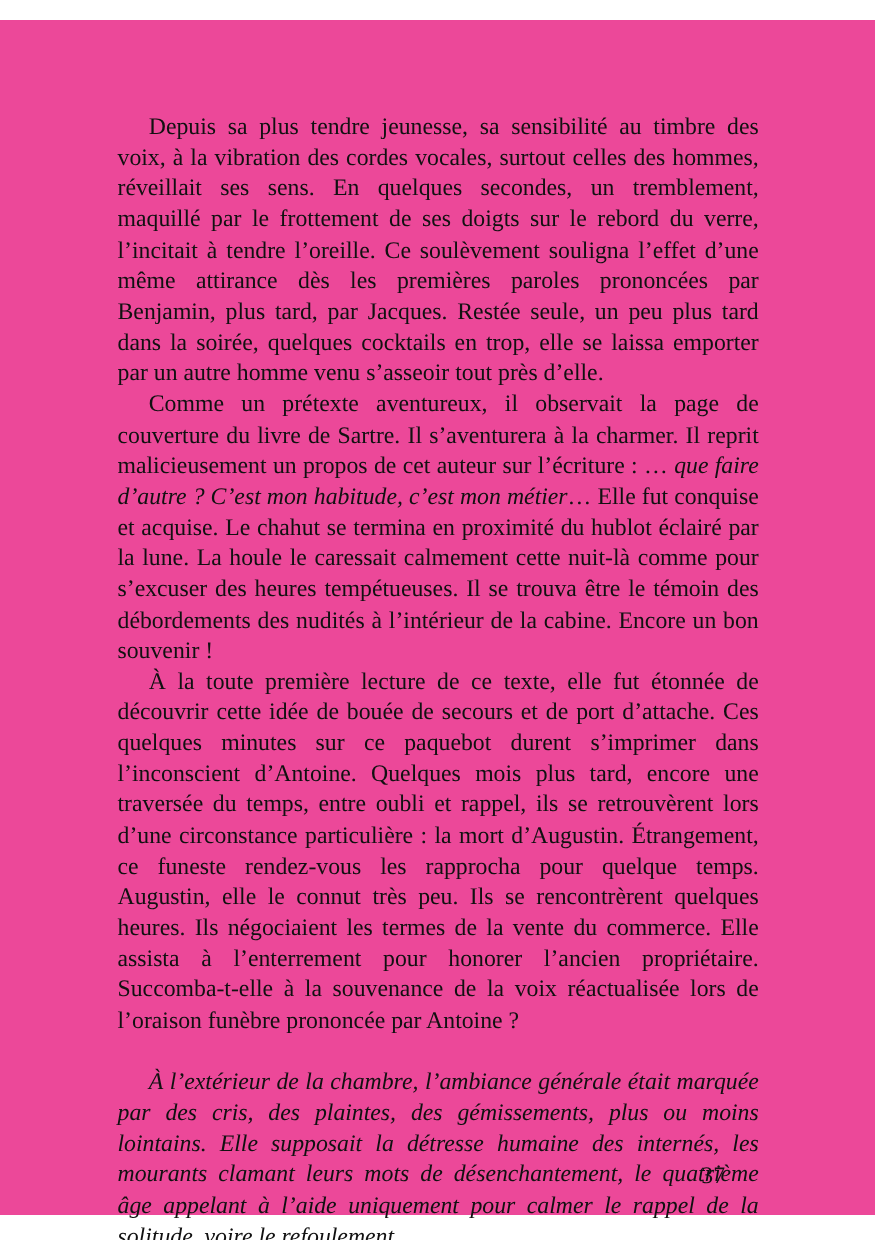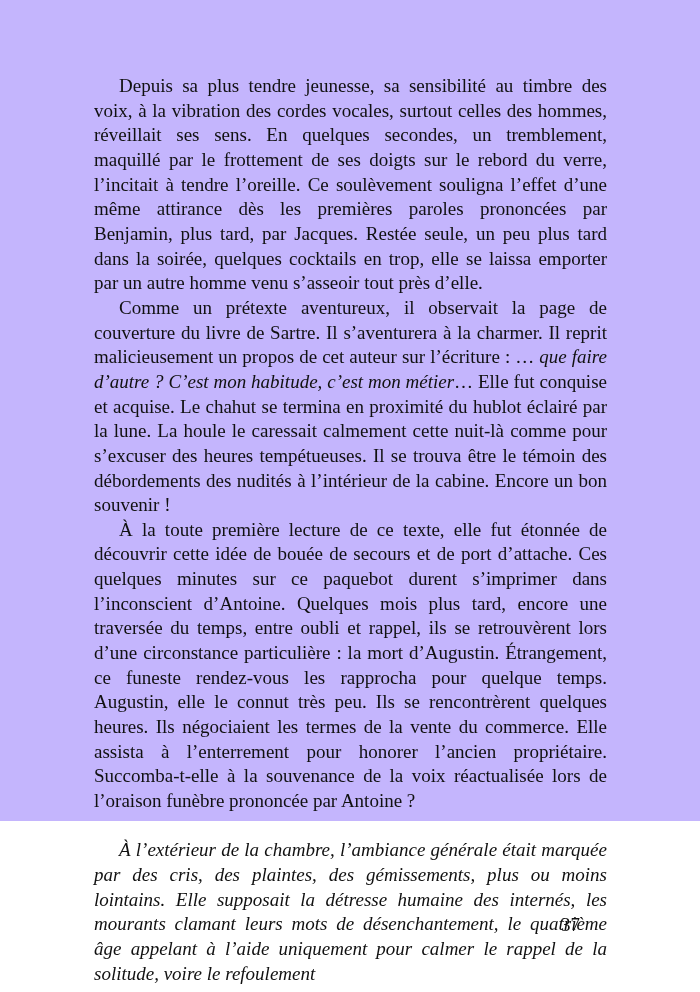--- a/index.html
+++ b/index.html
@@ -10,24 +10,24 @@
   body {
     width: 700px;
     height: 992px;
     position: relative;
     overflow: hidden;
     font-family: "Liberation Serif", "DejaVu Serif", serif;
     color: #111111;
   }
   .page {
     position: absolute;
-    left: 0; top: 0;
+    left: 0; top: 16px;
     width: 700px;
-    height: 821px;
-    background: #c4b5fd;
+    height: 956px;
+    background: #ec4899;
   }
   .text-block {
     position: absolute;
     left: 94px;
     top: 74px;
     width: 513px;
     font-size: 19px;
     line-height: 24.65px;
   }
   .para {

